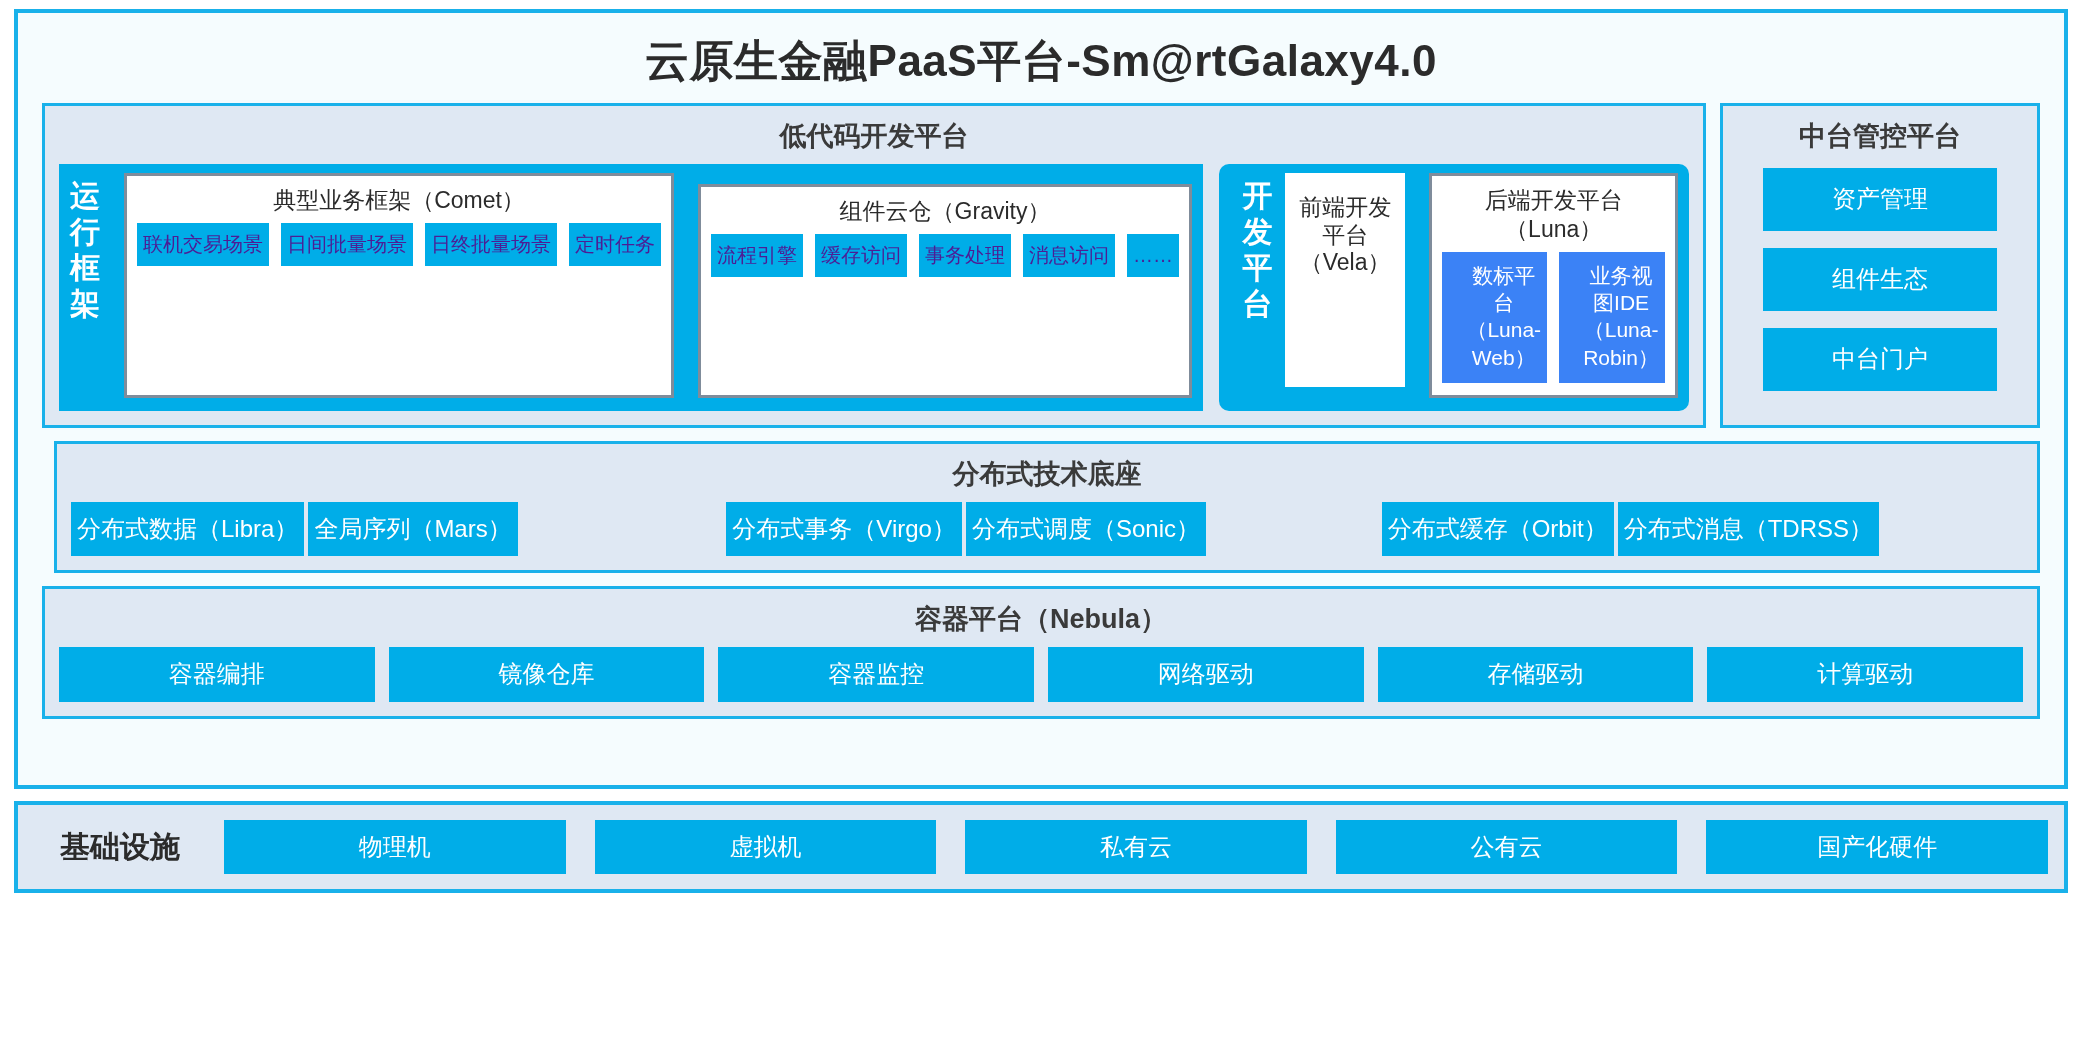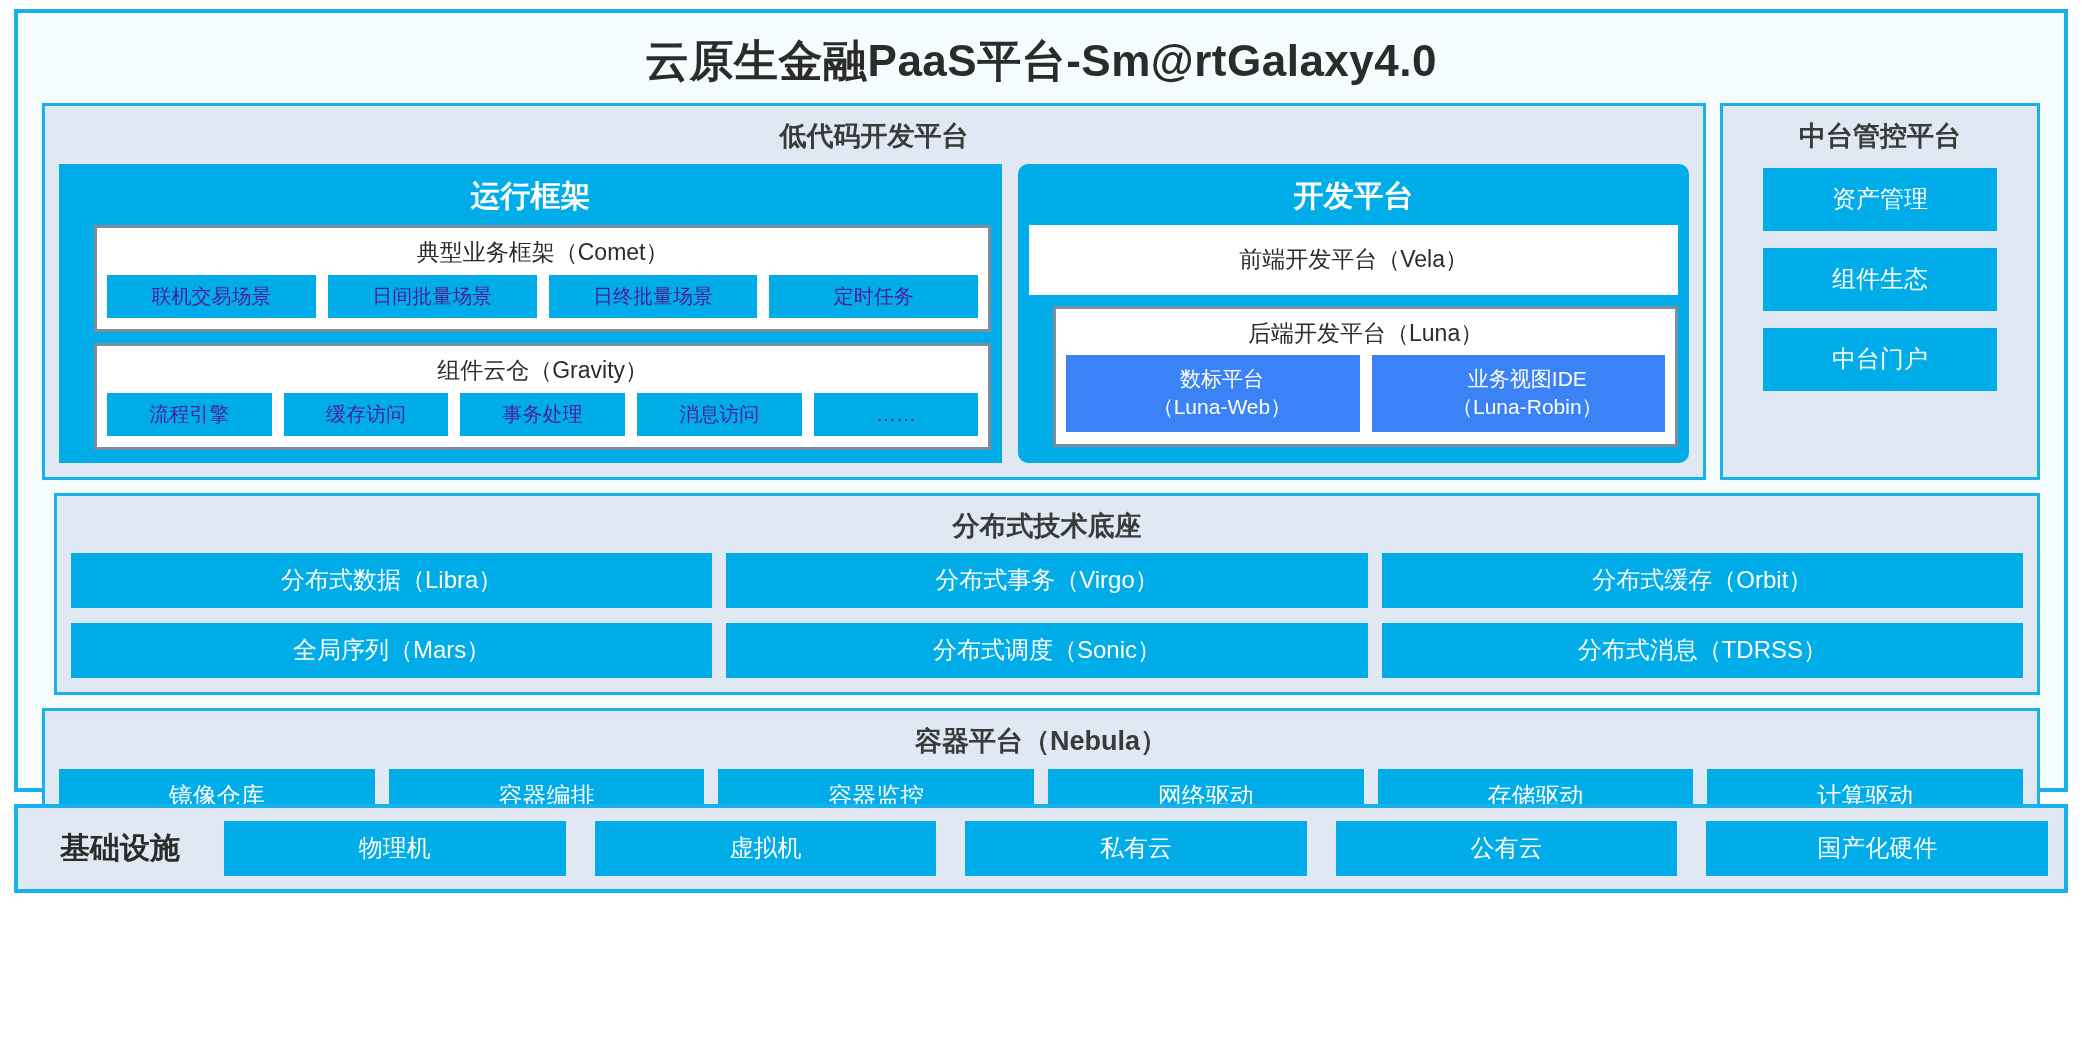--- a/index.html
+++ b/index.html
@@ -79,21 +79,21 @@
     gap: 16px;
     flex: 1 1 auto;
   }
 
   
   .blue-card {
     background: #00ade8;
     box-sizing: border-box;
     padding: 9px 11px 13px 11px;
     display: flex;
-    flex-direction: column;
+    flex-direction: row;
   }
   .blue-card-title {
     text-align: center;
     font-size: 30px;
     font-weight: 700;
     color: #ffffff;
     padding: 5px 0 11px 0;
     line-height: 1.2;
   }
 
@@ -196,22 +196,22 @@
     display: flex;
     flex-direction: column;
     justify-content: center;
     line-height: 1.45;
     padding: 10px 8px;
     box-sizing: border-box;
   }
   .base-col {
     flex: 1 1 0;
     display: flex;
-    flex-direction: column;
-    gap: 15px;
+    flex-direction: row;
+    gap: 4px;
   }
   .base-cell {
     background: #00ade8;
     color: #ffffff;
     font-size: 24px;
     text-align: center;
     padding: 13px 6px;
     line-height: 1.2;
     white-space: nowrap;
   }
@@ -361,22 +361,22 @@
           <div class="base-cell">分布式缓存（Orbit）</div>
           <div class="base-cell">分布式消息（TDRSS）</div>
         </div>
 
       </div>
     </div>
 
     <div class="panel container-panel">
       <div class="panel-title">容器平台（Nebula）</div>
       <div class="container-body">
+        <div class="container-cell">容器编排</div>
         <div class="container-cell">镜像仓库</div>
-        <div class="container-cell">容器编排</div>
         <div class="container-cell">容器监控</div>
         <div class="container-cell">网络驱动</div>
         <div class="container-cell">存储驱动</div>
         <div class="container-cell">计算驱动</div>
       </div>
     </div>
 
   </div>
 
   <div class="infra-panel">

